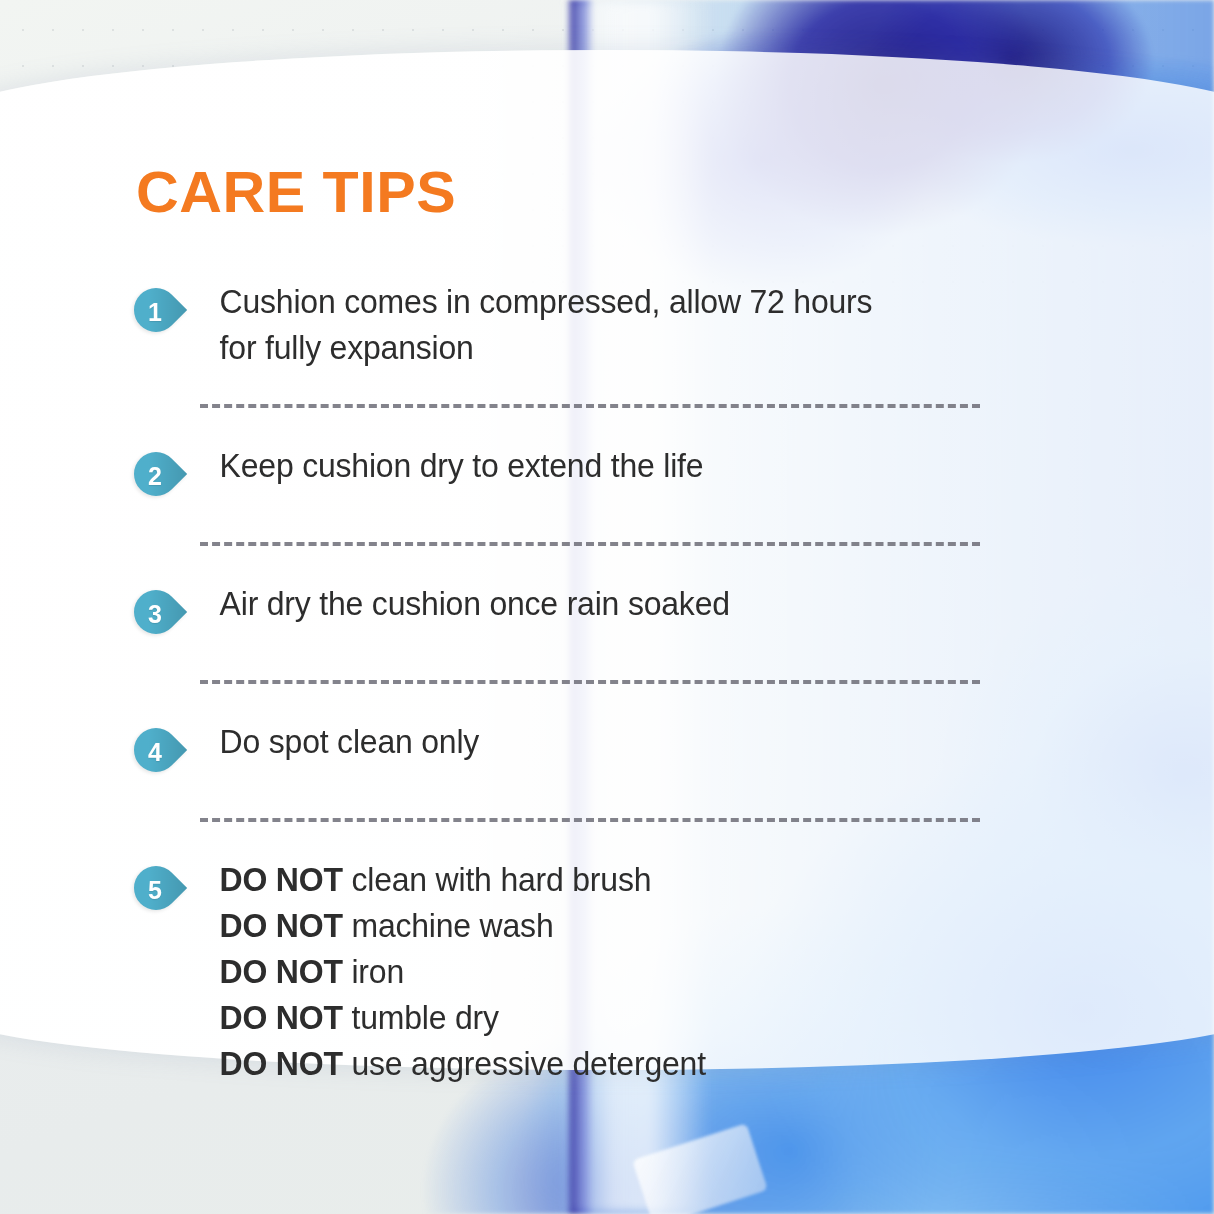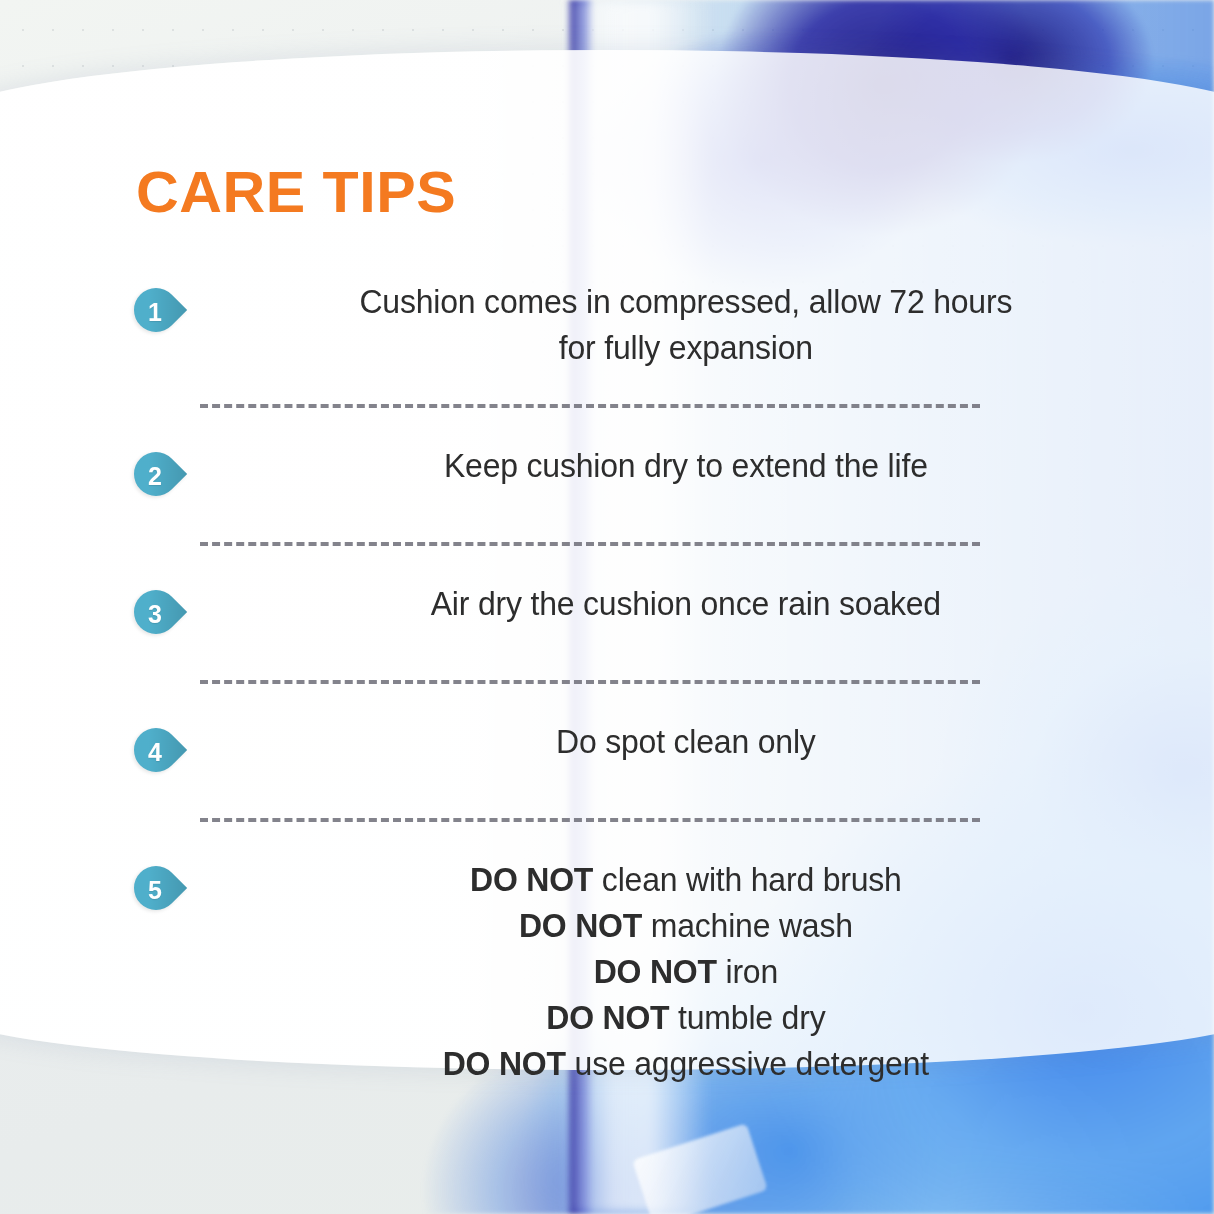--- a/index.html
+++ b/index.html
@@ -102,21 +102,20 @@
     box-shadow: 0 0 26px rgba(120,140,170,.18);
   }
 
   
 
   .content {
     position: absolute;
     left: 0; top: 50px;
     width: 1214px; height: 1020px;
     padding: 0;
-    text-align: center;
   }
 
   .title {
     position: absolute;
     left: 136px;
     top: 108px;
     font-size: 58px;
     font-weight: bold;
     letter-spacing: 0.5px;
     color: #f47a20;

